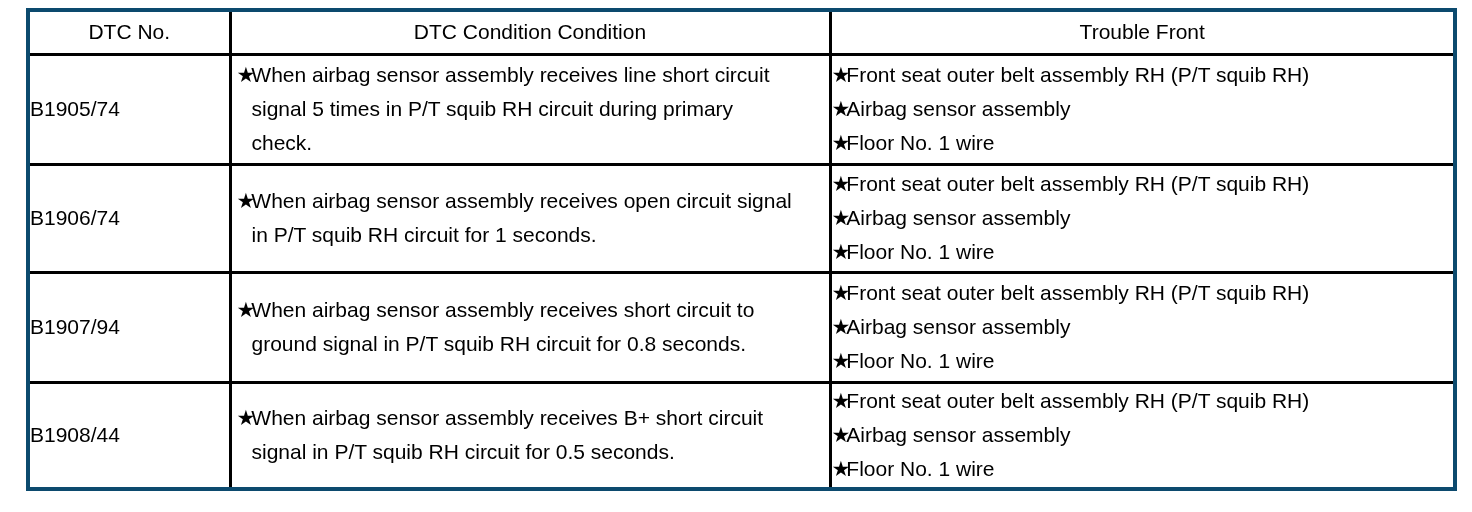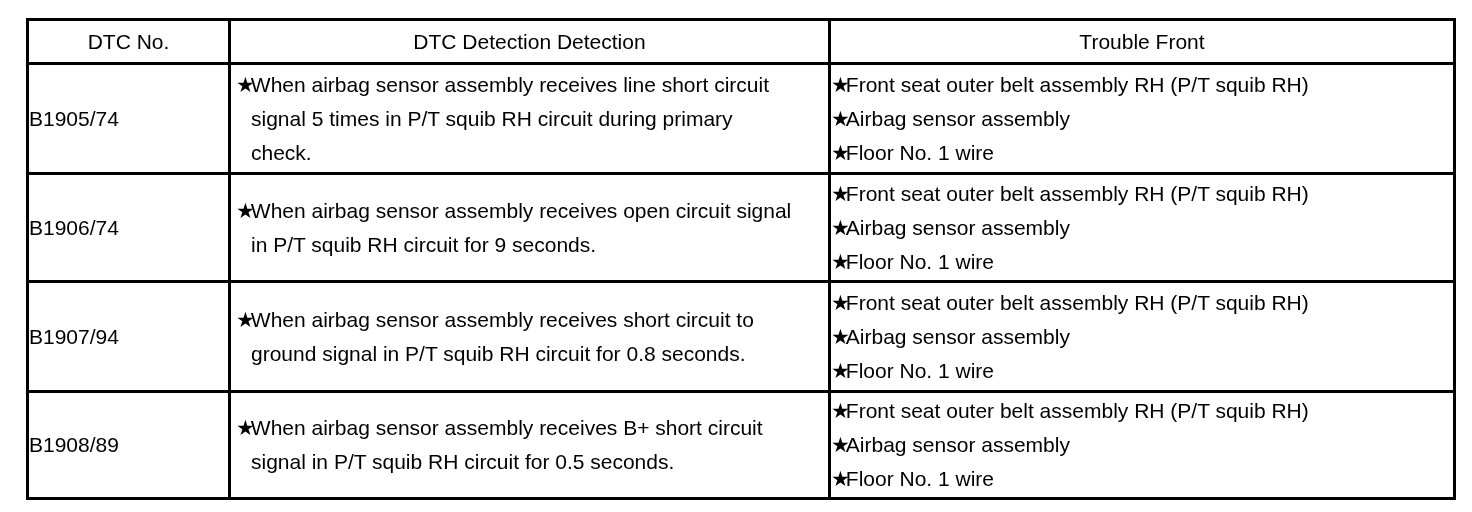--- a/index.html
+++ b/index.html
@@ -12,22 +12,21 @@
     color: #000000;
     overflow: hidden;
   }
   table.dtc-table {
     position: absolute;
     left: 26px;
     top: 8px;
     width: 1427px;
     border-collapse: collapse;
     table-layout: fixed;
-    border: 2px solid #0c4a6e;
-    margin-top: 10px;
+    border: 4px solid #0c4a6e;
   }
   .col-dtc     { width: 202px; }
   .col-cond    { width: 600px; }
   .col-trouble { width: 625px; }
   th, td {
     border: 3px solid #000000;
     padding: 0;
     font-size: 21px;
     font-weight: normal;
     color: #000000;
@@ -66,21 +65,21 @@
 <div class="page">
   <table class="dtc-table">
     <colgroup>
       <col class="col-dtc">
       <col class="col-cond">
       <col class="col-trouble">
     </colgroup>
     <thead>
       <tr>
         <th>DTC No.</th>
-        <th>DTC Detection Detection</th>
+        <th>DTC Condition Condition</th>
         <th>Trouble Front</th>
       </tr>
     </thead>
     <tbody id="table-body">
   <tr class="r0">
     <td class="dtc-cell">B1905/74</td>
     <td class="cond-cell">
       <div class="cell-inner">
               <div class="txt-line star-line"><span class="star">★</span>When airbag sensor assembly receives line short circuit</div>
               <div class="txt-line cont-line">signal 5 times in P/T squib RH circuit during primary</div>
@@ -94,21 +93,21 @@
               <div class="txt-line star-line"><span class="star">★</span>Floor No. 1 wire</div>
             </div>
     </td>
   </tr>
 
   <tr class="r1">
     <td class="dtc-cell">B1906/74</td>
     <td class="cond-cell">
       <div class="cell-inner">
               <div class="txt-line star-line"><span class="star">★</span>When airbag sensor assembly receives open circuit signal</div>
-              <div class="txt-line cont-line">in P/T squib RH circuit for 9 seconds.</div>
+              <div class="txt-line cont-line">in P/T squib RH circuit for 1 seconds.</div>
             </div>
     </td>
     <td class="trouble-cell">
       <div class="cell-inner">
               <div class="txt-line star-line"><span class="star">★</span>Front seat outer belt assembly RH (P/T squib RH)</div>
               <div class="txt-line star-line"><span class="star">★</span>Airbag sensor assembly</div>
               <div class="txt-line star-line"><span class="star">★</span>Floor No. 1 wire</div>
             </div>
     </td>
   </tr>
@@ -124,21 +123,21 @@
     <td class="trouble-cell">
       <div class="cell-inner">
               <div class="txt-line star-line"><span class="star">★</span>Front seat outer belt assembly RH (P/T squib RH)</div>
               <div class="txt-line star-line"><span class="star">★</span>Airbag sensor assembly</div>
               <div class="txt-line star-line"><span class="star">★</span>Floor No. 1 wire</div>
             </div>
     </td>
   </tr>
 
   <tr class="r3">
-    <td class="dtc-cell">B1908/89</td>
+    <td class="dtc-cell">B1908/44</td>
     <td class="cond-cell">
       <div class="cell-inner">
               <div class="txt-line star-line"><span class="star">★</span>When airbag sensor assembly receives B+ short circuit</div>
               <div class="txt-line cont-line">signal in P/T squib RH circuit for 0.5 seconds.</div>
             </div>
     </td>
     <td class="trouble-cell">
       <div class="cell-inner">
               <div class="txt-line star-line"><span class="star">★</span>Front seat outer belt assembly RH (P/T squib RH)</div>
               <div class="txt-line star-line"><span class="star">★</span>Airbag sensor assembly</div>

